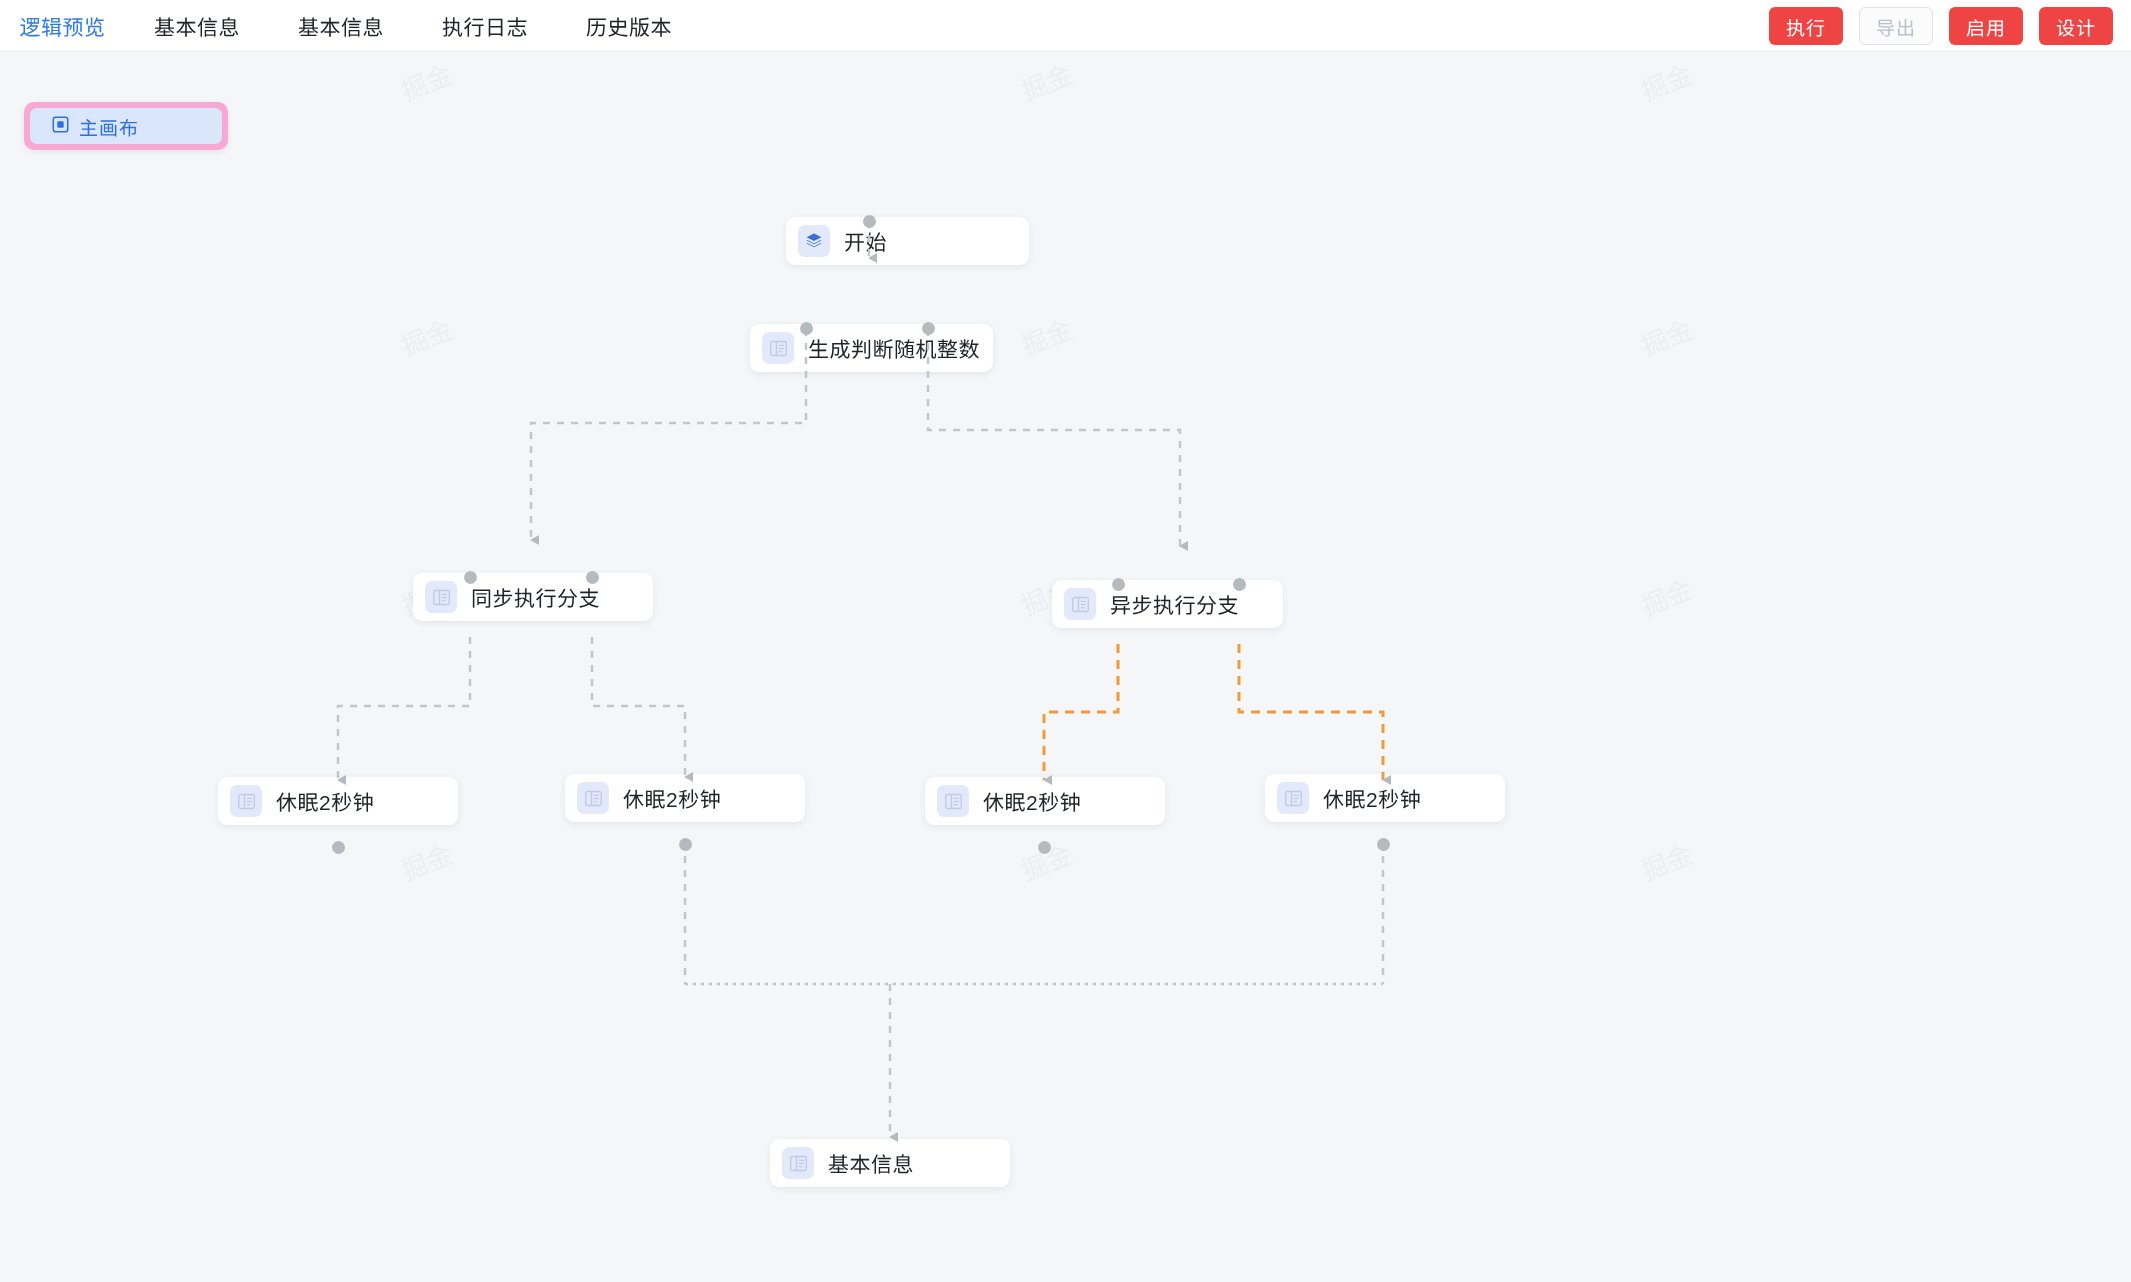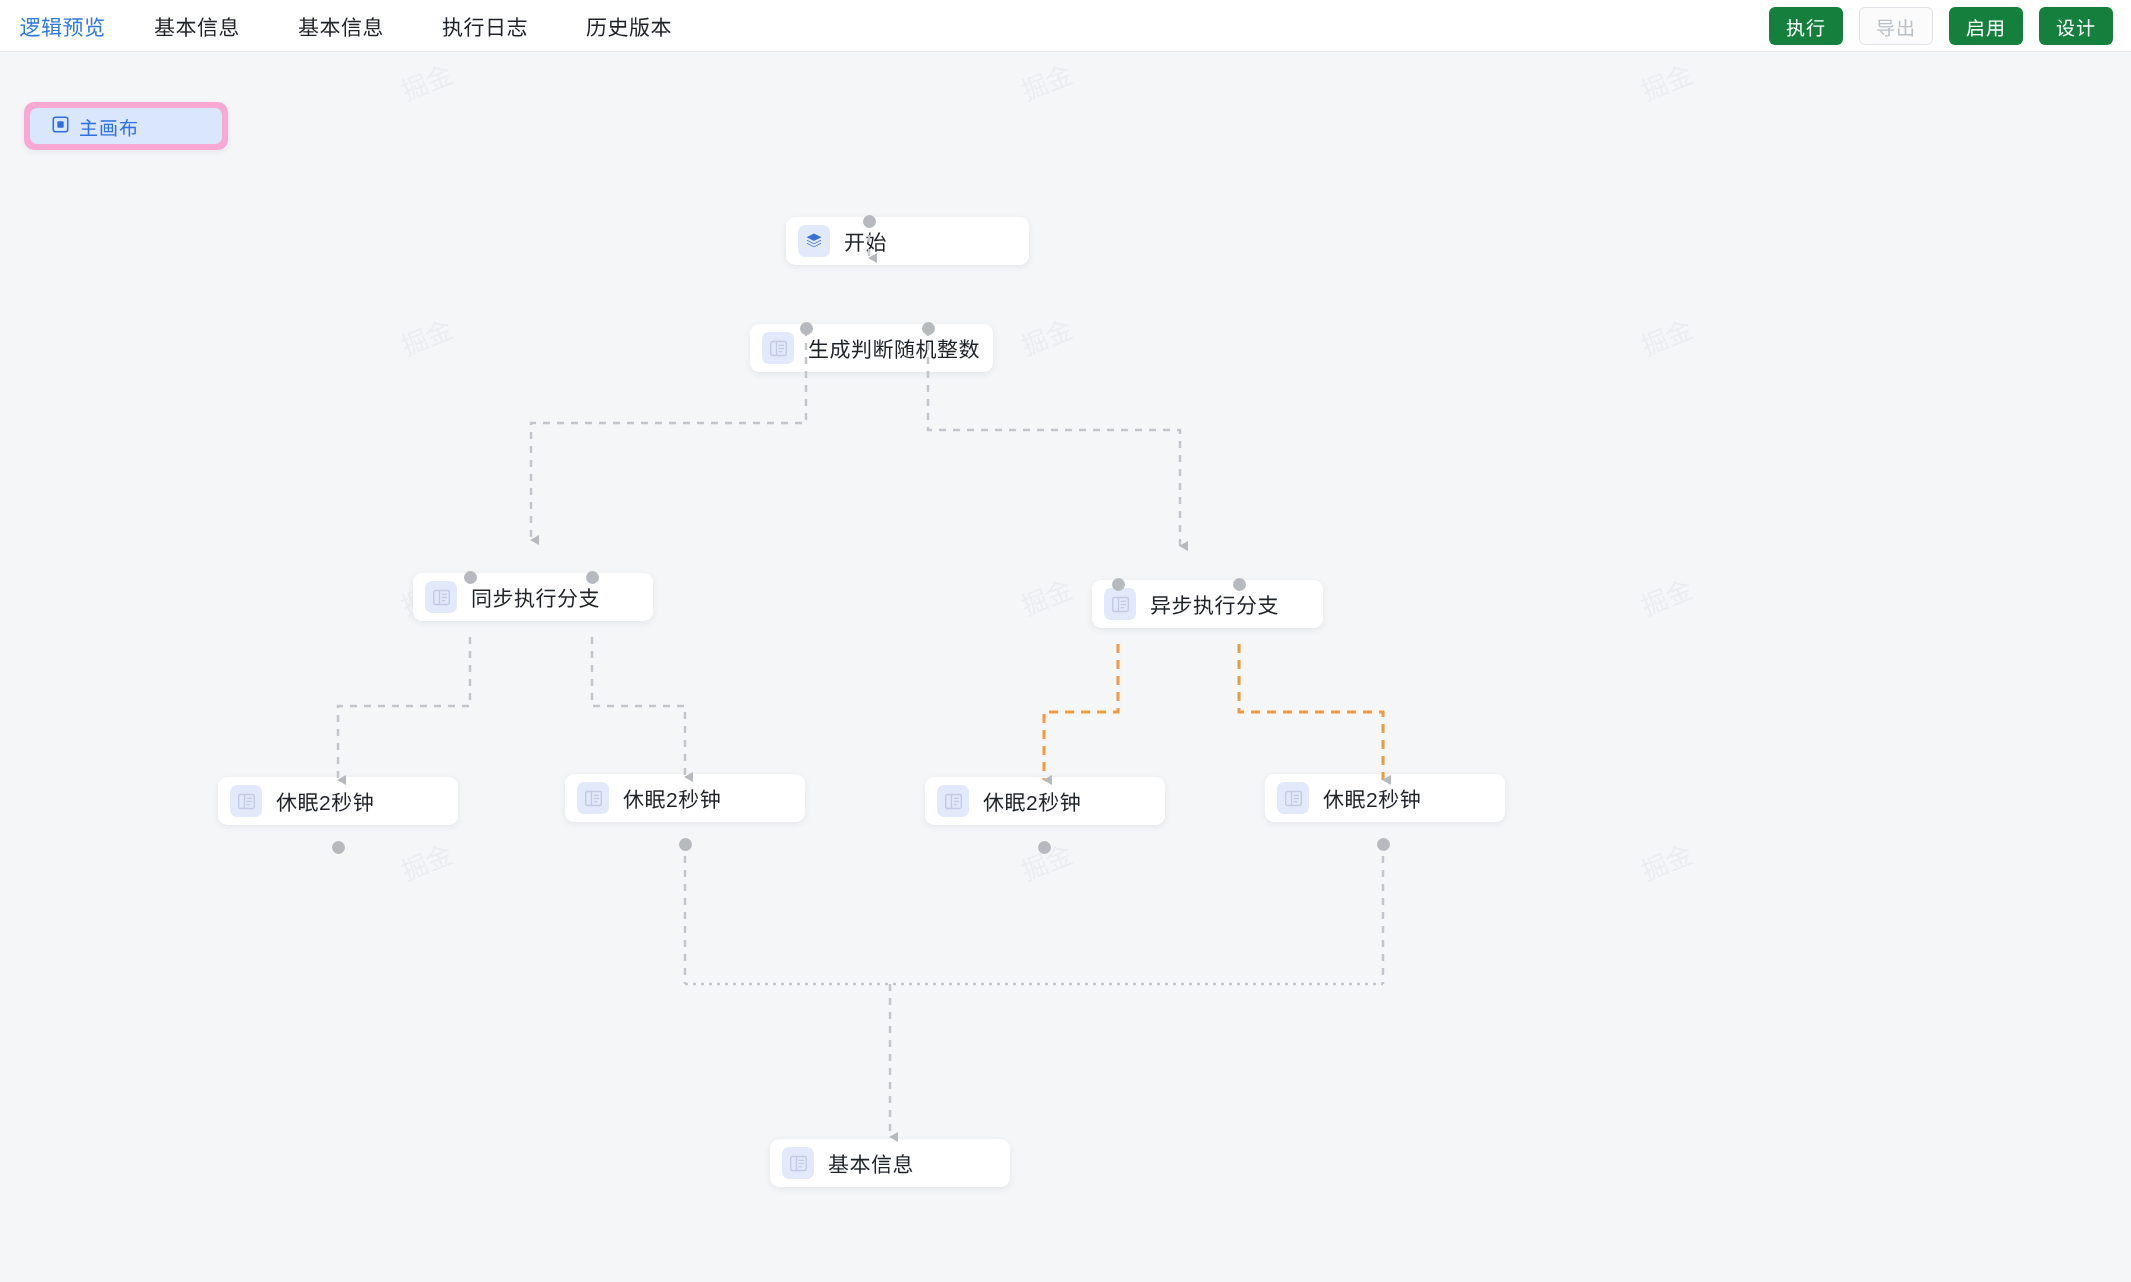--- a/index.html
+++ b/index.html
@@ -73,21 +73,21 @@
     font-size: 19px;
     display: flex;
     align-items: center;
     justify-content: center;
     cursor: pointer;
     border: 1px solid transparent;
     box-sizing: border-box;
     letter-spacing: 1px;
   }
   .btn-primary {
-    background: #15803d;
+    background: #ef4444;
     color: #ffffff;
   }
   .btn-ghost {
     background: #fbfbfb;
     color: #b9c0c9;
     border: 1px solid #dfe3e8;
   }
 
   
   .canvas {
@@ -361,21 +361,21 @@
         <line x1="9.2" y1="6.0" x2="14.2" y2="6.0" stroke="#c2cbe4" stroke-width="1.2"></line>
         <line x1="9.2" y1="9.0" x2="14.2" y2="9.0" stroke="#c2cbe4" stroke-width="1.2"></line>
         <line x1="9.2" y1="12.0" x2="12.6" y2="12.0" stroke="#c2cbe4" stroke-width="1.2"></line>
       </svg>
     </span>
     <span class="nlabel">同步执行分支</span>
   </div>
   <span class="port" style="left:464px; top:519px;"></span>
   <span class="port" style="left:586px; top:519px;"></span>
 
-  <div class="node" style="left:1092px; top:528px; width:231px;align-items:center;">
+  <div class="node" style="left:1052px; top:528px; width:231px;align-items:center;">
     <span class="nicon">
       <svg width="19" height="19" viewBox="0 0 18 18">
         <rect x="1.6" y="2.4" width="14.8" height="13.2" rx="1.6" fill="none" stroke="#c2cbe4" stroke-width="1.3"></rect>
         <line x1="7.1" y1="2.4" x2="7.1" y2="15.6" stroke="#c2cbe4" stroke-width="1.3"></line>
         <line x1="9.2" y1="6.0" x2="14.2" y2="6.0" stroke="#c2cbe4" stroke-width="1.2"></line>
         <line x1="9.2" y1="9.0" x2="14.2" y2="9.0" stroke="#c2cbe4" stroke-width="1.2"></line>
         <line x1="9.2" y1="12.0" x2="12.6" y2="12.0" stroke="#c2cbe4" stroke-width="1.2"></line>
       </svg>
     </span>
     <span class="nlabel">异步执行分支</span>

